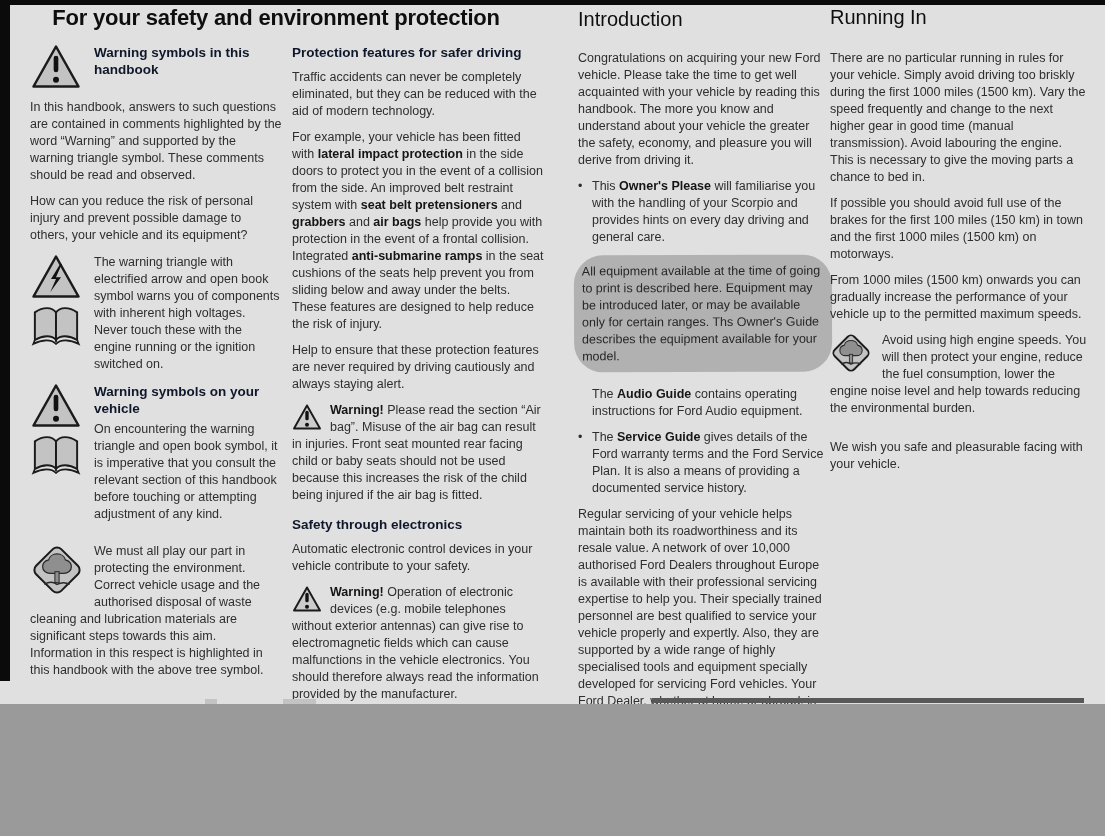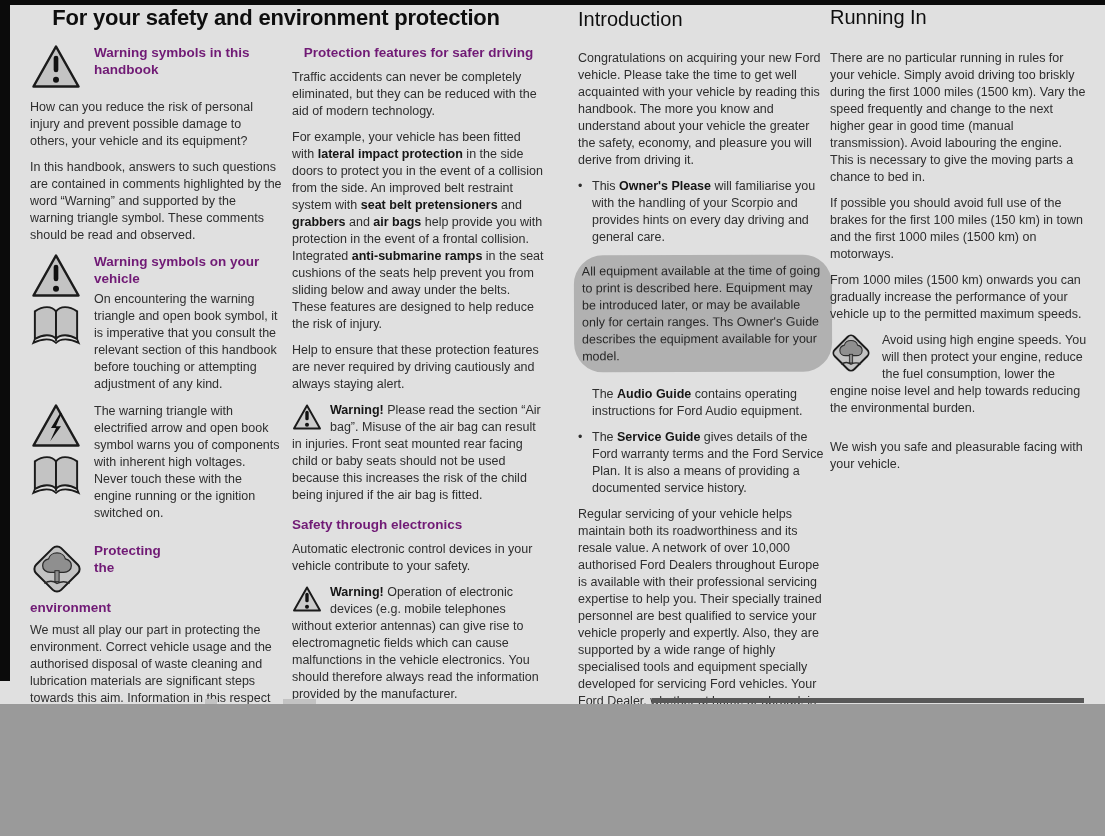--- a/index.html
+++ b/index.html
@@ -17,21 +17,21 @@
   .intro-title{left:578px;top:7px;}
   .running-title{left:830px;top:5px;clip-path:inset(5px 0 0 0);text-align:center;}
 
   .col{position:absolute;font-size:12.5px;line-height:17px;}
   .col1{left:30px;top:44px;width:252px;}
   .col2{left:292px;top:44px;width:253px;}
   .col3{left:578px;top:50px;width:246px;}
   .col4{left:830px;top:50px;width:257px;}
 
   p{margin:0 0 9px 0;}
-  h3{margin:0 0 6px 0;font-size:13.5px;line-height:17px;font-weight:bold;color:#701a75;}
+  h3{margin:0 0 6px 0;font-size:13.5px;line-height:17px;font-weight:bold;color:#0f172a;}
   .b{font-weight:bold;color:#151515;}
 
   .iconrow{display:flex;gap:12px;margin:0 0 10px 0;}
   .icol{width:52px;flex:none;display:flex;flex-direction:column;gap:5px;align-items:center;}
   .itext{flex:1;min-width:0;}
   .iconrow h3{margin-bottom:4px;}
 
   .sec4{margin-top:20px;}
   .fl{float:left;margin:0 10px 3px 0;}
   .narrow{max-width:132px;}
@@ -74,22 +74,43 @@
         <span>
           <svg width="50" height="45" viewBox="0 0 60 54">
             <path d="M30 3 L57 51 L3 51 Z" fill="#c3c3c3" stroke="#1b1b1b" stroke-width="3" stroke-linejoin="round"></path>
             <rect x="27.2" y="14" width="5.6" height="20" rx="2.8" fill="#111"></rect>
             <circle cx="30" cy="43" r="3.6" fill="#111"></circle>
           </svg>
         </span>
       </div>
       <h3>Warning symbols in this handbook</h3>
     </div>
+    <p>In this handbook, answers to such questions are contained in comments highlighted by the word “Warning” and supported by the warning triangle symbol. These comments should be read and observed.</p>
     <p>How can you reduce the risk of personal injury and prevent possible damage to others, your vehicle and its equipment?</p>
-    <p>In this handbook, answers to such questions are contained in comments highlighted by the word “Warning” and supported by the warning triangle symbol. These comments should be read and observed.</p>
+
+    <div class="iconrow" style="margin-top:10px;">
+      <div class="icol">
+        <span>
+          <svg width="50" height="45" viewBox="0 0 60 54">
+            <path d="M30 3 L57 51 L3 51 Z" fill="#c3c3c3" stroke="#1b1b1b" stroke-width="3" stroke-linejoin="round"></path>
+            <path d="M35 12 L24 30 L30 30 L23 46 L36 28 L30 28 L37 12 Z" fill="#111"></path>
+          </svg>
+        </span>
+        <span>
+          <svg width="52" height="46" viewBox="0 0 64 56">
+            <path d="M6 10 C16 3 27 3 32 10 L32 44 C27 38 16 38 6 44 Z" fill="#c3c3c3" stroke="#1b1b1b" stroke-width="2.4"></path>
+            <path d="M58 10 C48 3 37 3 32 10 L32 44 C37 38 48 38 58 44 Z" fill="#c3c3c3" stroke="#1b1b1b" stroke-width="2.4"></path>
+            <path d="M6 44 L4 49 C15 43 27 43 32 49 C37 43 49 43 60 49 L58 44" fill="none" stroke="#1b1b1b" stroke-width="2"></path>
+          </svg>
+        </span>
+      </div>
+      <div class="itext">
+        <p style="margin:0;">The warning triangle with electrified arrow and open book symbol warns you of components with inherent high voltages. Never touch these with the engine running or the ignition switched on.</p>
+      </div>
+    </div>
 
     <div class="iconrow" style="margin-top:4px;">
       <div class="icol">
         <span>
           <svg width="50" height="45" viewBox="0 0 60 54">
             <path d="M30 3 L57 51 L3 51 Z" fill="#c3c3c3" stroke="#1b1b1b" stroke-width="3" stroke-linejoin="round"></path>
             <rect x="27.2" y="14" width="5.6" height="20" rx="2.8" fill="#111"></rect>
             <circle cx="30" cy="43" r="3.6" fill="#111"></circle>
           </svg>
         </span>
@@ -97,60 +118,38 @@
           <svg width="52" height="46" viewBox="0 0 64 56">
             <path d="M6 10 C16 3 27 3 32 10 L32 44 C27 38 16 38 6 44 Z" fill="#c3c3c3" stroke="#1b1b1b" stroke-width="2.4"></path>
             <path d="M58 10 C48 3 37 3 32 10 L32 44 C37 38 48 38 58 44 Z" fill="#c3c3c3" stroke="#1b1b1b" stroke-width="2.4"></path>
             <path d="M6 44 L4 49 C15 43 27 43 32 49 C37 43 49 43 60 49 L58 44" fill="none" stroke="#1b1b1b" stroke-width="2"></path>
           </svg>
         </span>
       </div>
       <div class="itext">
         <h3>Warning symbols on your vehicle</h3>
         <p style="margin:0;">On encountering the warning triangle and open book symbol, it is imperative that you consult the relevant section of this handbook before touching or attempting adjustment of any kind.</p>
-      </div>
-    </div>
-
-    <div class="iconrow" style="margin-top:10px;">
-      <div class="icol">
-        <span>
-          <svg width="50" height="45" viewBox="0 0 60 54">
-            <path d="M30 3 L57 51 L3 51 Z" fill="#c3c3c3" stroke="#1b1b1b" stroke-width="3" stroke-linejoin="round"></path>
-            <path d="M35 12 L24 30 L30 30 L23 46 L36 28 L30 28 L37 12 Z" fill="#111"></path>
-          </svg>
-        </span>
-        <span>
-          <svg width="52" height="46" viewBox="0 0 64 56">
-            <path d="M6 10 C16 3 27 3 32 10 L32 44 C27 38 16 38 6 44 Z" fill="#c3c3c3" stroke="#1b1b1b" stroke-width="2.4"></path>
-            <path d="M58 10 C48 3 37 3 32 10 L32 44 C37 38 48 38 58 44 Z" fill="#c3c3c3" stroke="#1b1b1b" stroke-width="2.4"></path>
-            <path d="M6 44 L4 49 C15 43 27 43 32 49 C37 43 49 43 60 49 L58 44" fill="none" stroke="#1b1b1b" stroke-width="2"></path>
-          </svg>
-        </span>
-      </div>
-      <div class="itext">
-        <p style="margin:0;">The warning triangle with electrified arrow and open book symbol warns you of components with inherent high voltages. Never touch these with the engine running or the ignition switched on.</p>
       </div>
     </div>
 
     <div class="sec4">
       <span class="fl">
         <svg width="54" height="54" viewBox="0 0 64 64">
           <rect x="11" y="11" width="42" height="42" rx="7" transform="rotate(45 32 32)" fill="#c3c3c3" stroke="#1b1b1b" stroke-width="2.4"></rect>
           <path d="M32 13 c-5 0 -9 3 -10 7 c-4 1 -7 4 -7 8 c0 5 4 8 9 8 l16 0 c5 0 9 -3 9 -8 c0 -4 -3 -7 -7 -8 c-1 -4 -5 -7 -10 -7 Z" fill="#8f8f8f" stroke="#2a2a2a" stroke-width="1.5"></path>
           <rect x="29.5" y="34" width="5" height="13" fill="#8f8f8f" stroke="#2a2a2a" stroke-width="1.2"></rect>
           <path d="M17 49 q8 -5 15 0 q8 -4 15 0" fill="none" stroke="#2a2a2a" stroke-width="1.8"></path>
         </svg>
       </span>
-      <h3 class="narrow">Protecting the environment</h3>
       <p>We must all play our part in protecting the environment. Correct vehicle usage and the authorised disposal of waste cleaning and lubrication materials are significant steps towards this aim. Information in this respect is highlighted in this handbook with the above tree symbol.</p>
     </div>
   </div>
 
   <div class="col col2">
-    <h3 style="margin-bottom:8px;text-align:center;">Protection features for safer driving</h3>
+    <h3 style="margin-bottom:8px;">Protection features for safer driving</h3>
     <p>Traffic accidents can never be completely eliminated, but they can be reduced with the aid of modern technology.</p>
     <p><span>For example, your vehicle has been fitted with </span><span class="b">lateral impact protection</span><span> in the side doors to protect you in the event of a collision from the side. An improved belt restraint system with </span><span class="b">seat belt pretensioners</span><span> and </span><span class="b">grabbers</span><span> and </span><span class="b">air bags</span><span> help provide you with protection in the event of a frontal collision. Integrated </span><span class="b">anti-submarine ramps</span><span> in the seat cushions of the seats help prevent you from sliding below and away under the belts. These features are designed to help reduce the risk of injury.</span></p>
     <p>Help to ensure that these protection features are never required by driving cautiously and always staying alert.</p>
 
     <div class="warnblock">
       <span class="fl">
         <svg width="30" height="26" viewBox="0 0 60 54">
           <path d="M30 3 L57 51 L3 51 Z" fill="#cccccc" stroke="#1b1b1b" stroke-width="4" stroke-linejoin="round"></path>
           <rect x="26.5" y="14" width="7" height="20" rx="3.5" fill="#111"></rect>
           <circle cx="30" cy="43" r="4.2" fill="#111"></circle>

